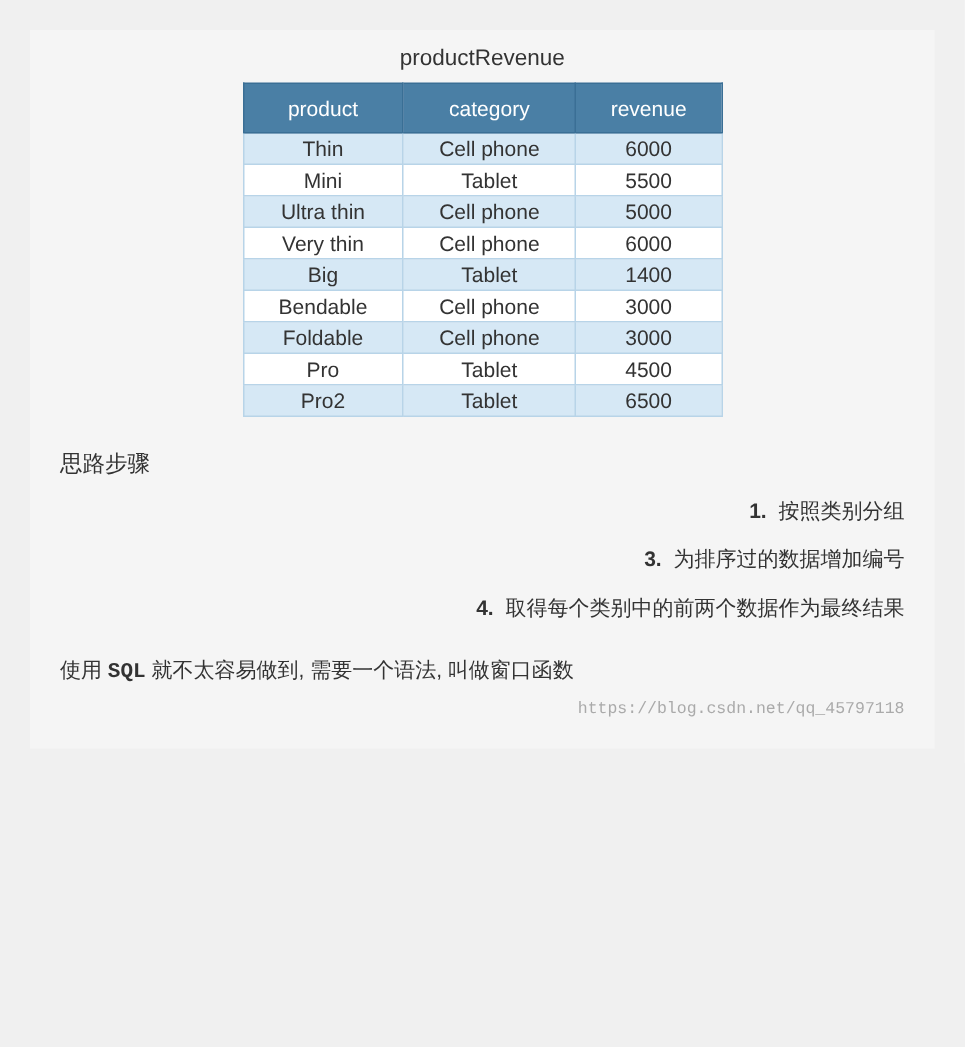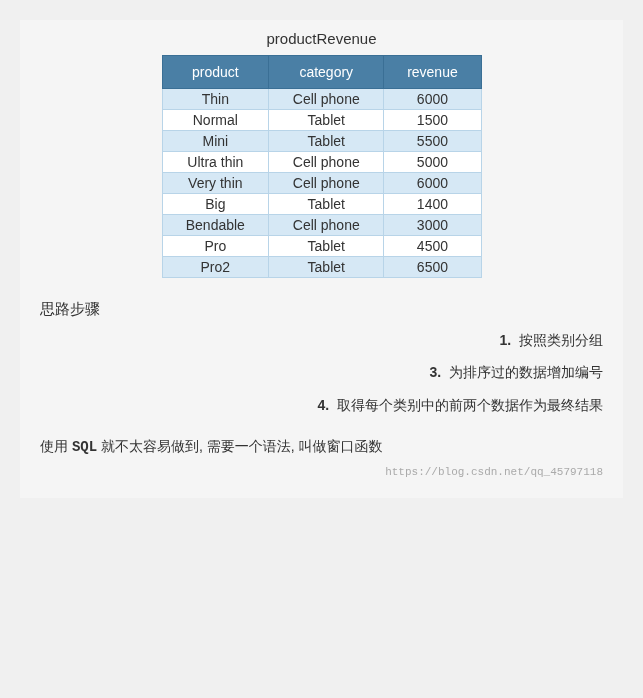--- a/index.html
+++ b/index.html
@@ -127,25 +127,20 @@
         <th>revenue</th>
       </tr>
     </thead>
     <tbody id="table-body">
     <tr>
           <td>Thin</td>
           <td>Cell phone</td>
           <td>6000</td>
         </tr>
         <tr>
-          <td>Normal</td>
-          <td>Tablet</td>
-          <td>1500</td>
-        </tr>
-        <tr>
           <td>Mini</td>
           <td>Tablet</td>
           <td>5500</td>
         </tr>
         <tr>
           <td>Ultra thin</td>
           <td>Cell phone</td>
           <td>5000</td>
         </tr>
         <tr>
@@ -153,20 +148,25 @@
           <td>Cell phone</td>
           <td>6000</td>
         </tr>
         <tr>
           <td>Big</td>
           <td>Tablet</td>
           <td>1400</td>
         </tr>
         <tr>
           <td>Bendable</td>
+          <td>Cell phone</td>
+          <td>3000</td>
+        </tr>
+        <tr>
+          <td>Foldable</td>
           <td>Cell phone</td>
           <td>3000</td>
         </tr>
         <tr>
           <td>Pro</td>
           <td>Tablet</td>
           <td>4500</td>
         </tr>
         <tr>
           <td>Pro2</td>

